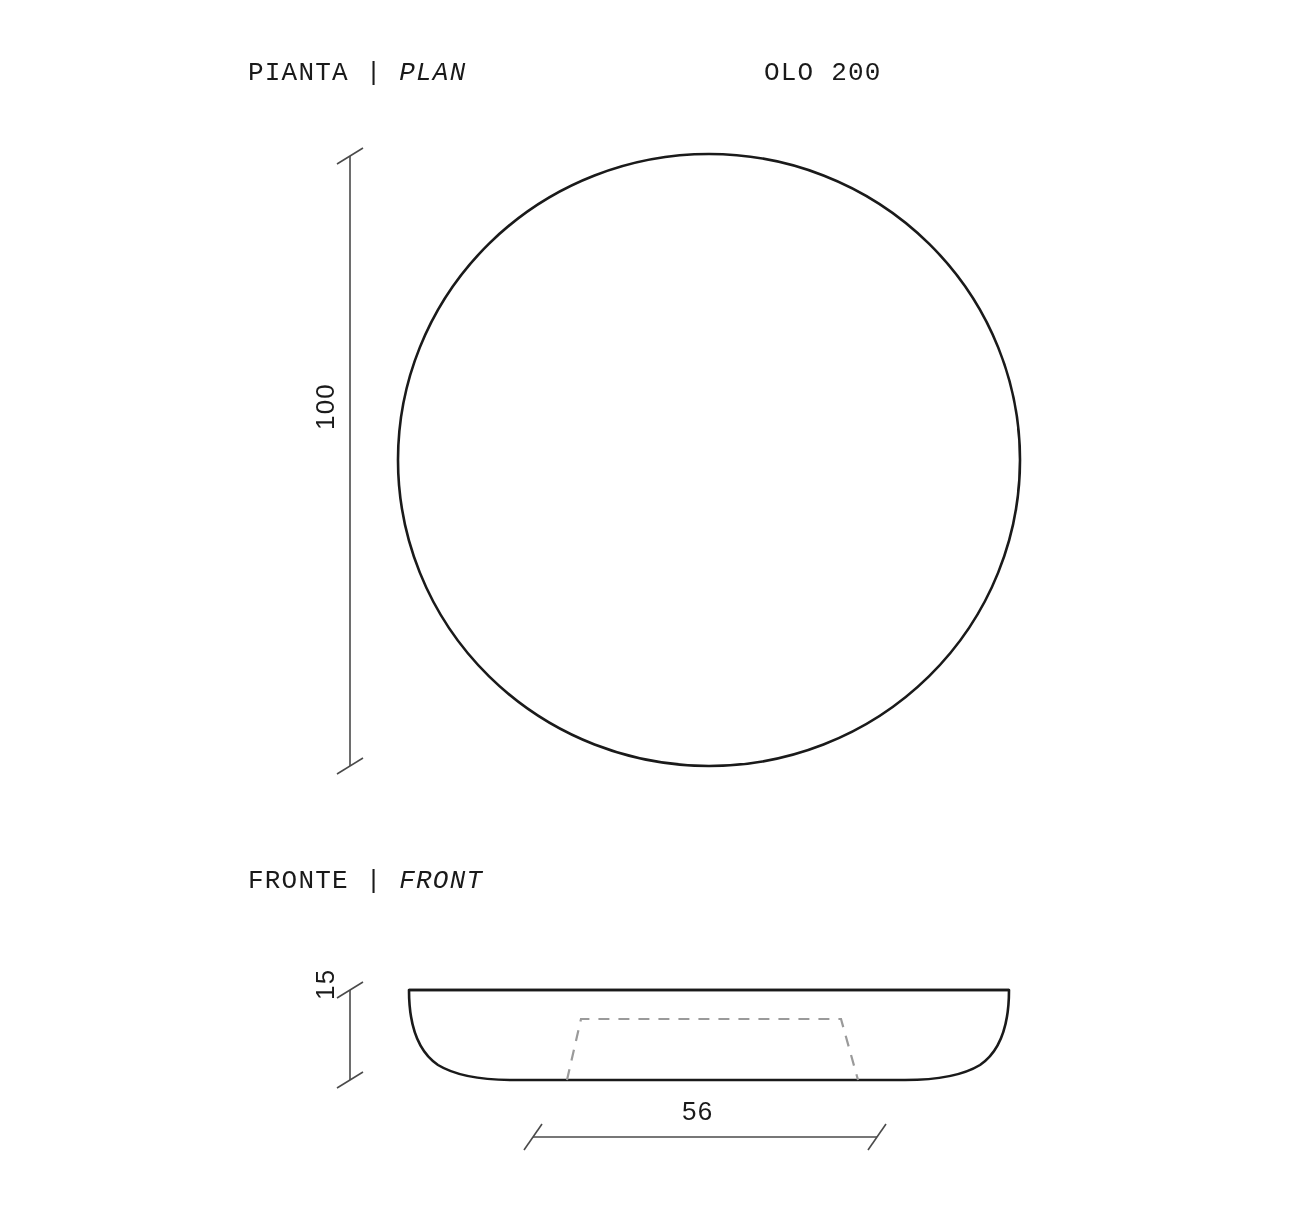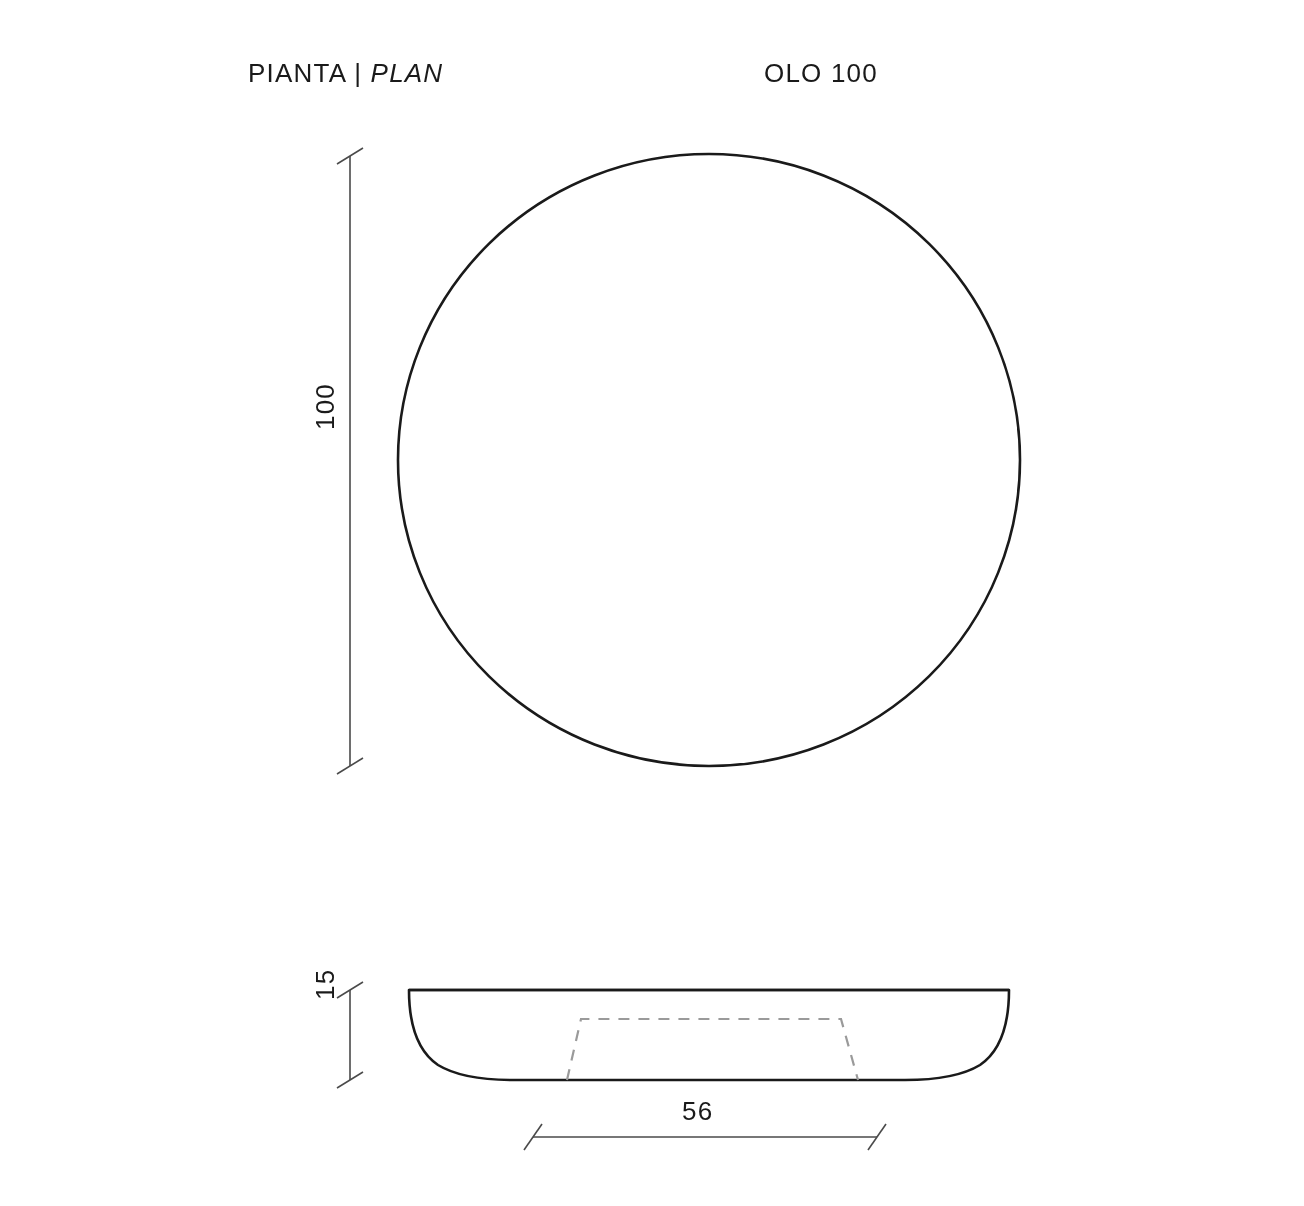--- a/index.html
+++ b/index.html
@@ -21,20 +21,21 @@
     width: 1304px;
     height: 1206px;
   }
   
   .label {
     position: absolute;
     font-size: 26px;
     letter-spacing: 1.2px;
     white-space: nowrap;
     color: #1a1a1a;
+    font-family: Liberation Mono, monospace;
   }
   .label .it {
     font-style: italic;
   }
   .label .sep {
     font-style: normal;
   }
   #plan-title { left: 248px; top: 58px; }
   #model-title { left: 764px; top: 58px; }
   #front-title { left: 248px; top: 866px; }
@@ -70,22 +71,27 @@
 <body>
 
 <div class="sheet">
 
   <div class="label" id="plan-title">
     <span>PIANTA</span>
     <span class="sep">|</span>
     <span class="it">PLAN</span>
   </div>
 
-  <div class="label" id="model-title">OLO 100</div>
+  <div class="label" id="model-title">OLO 200</div>
 
+  <div class="label" id="front-title">
+    <span>FRONTE</span>
+    <span class="sep">|</span>
+    <span class="it">FRONT</span>
+  </div>
 
   <div class="dim-text" id="dim-100-text">100</div>
   <div class="dim-text" id="dim-15-text">15</div>
   <div class="dim-text" id="dim-56-text">56</div>
 
   <svg width="1304" height="1206" viewBox="0 0 1304 1206" style="position:absolute;left:0;top:0;">
 
     <g>
       <ellipse cx="709" cy="460" rx="311" ry="306" fill="none" stroke="#1a1a1a" stroke-width="2.6"></ellipse>
     </g>

